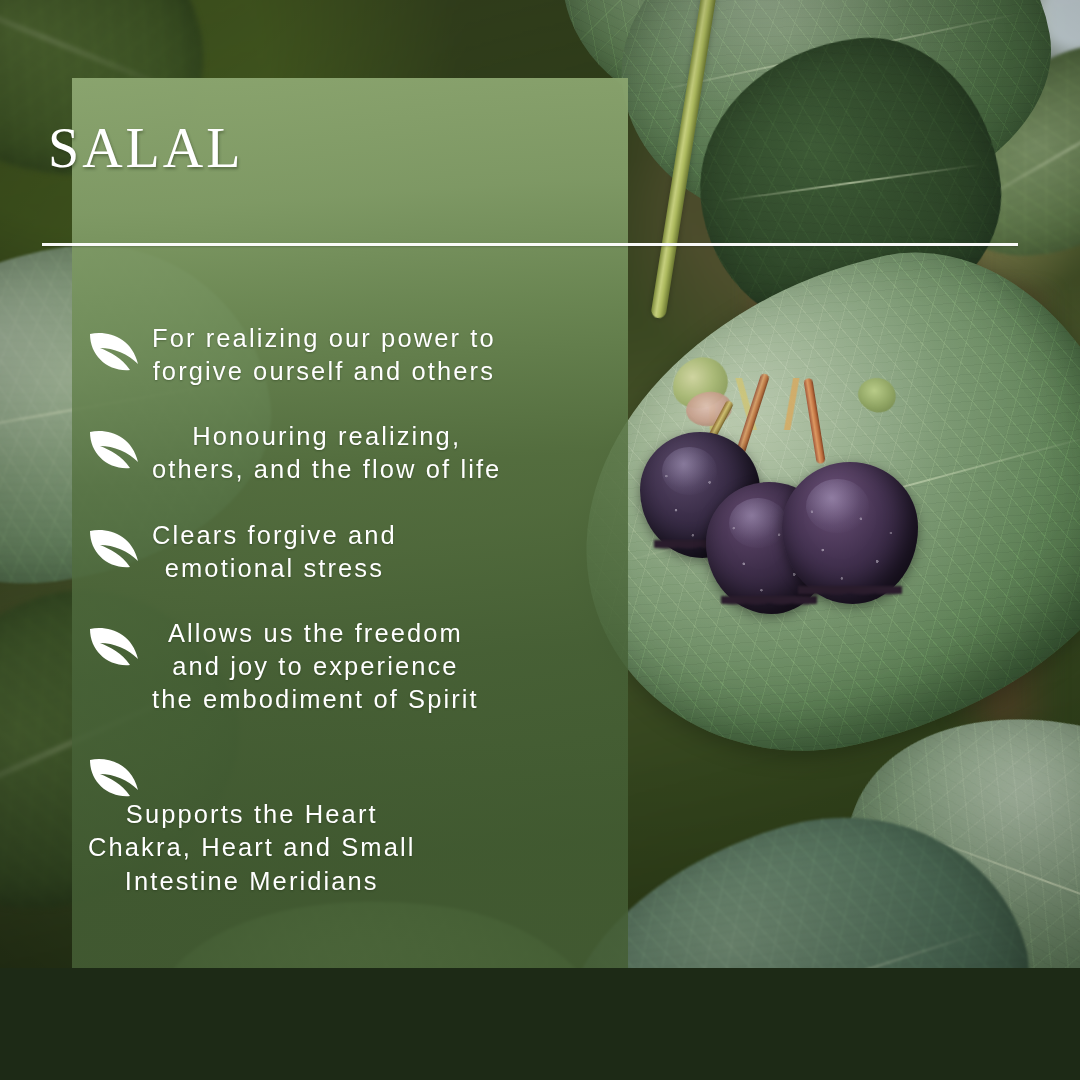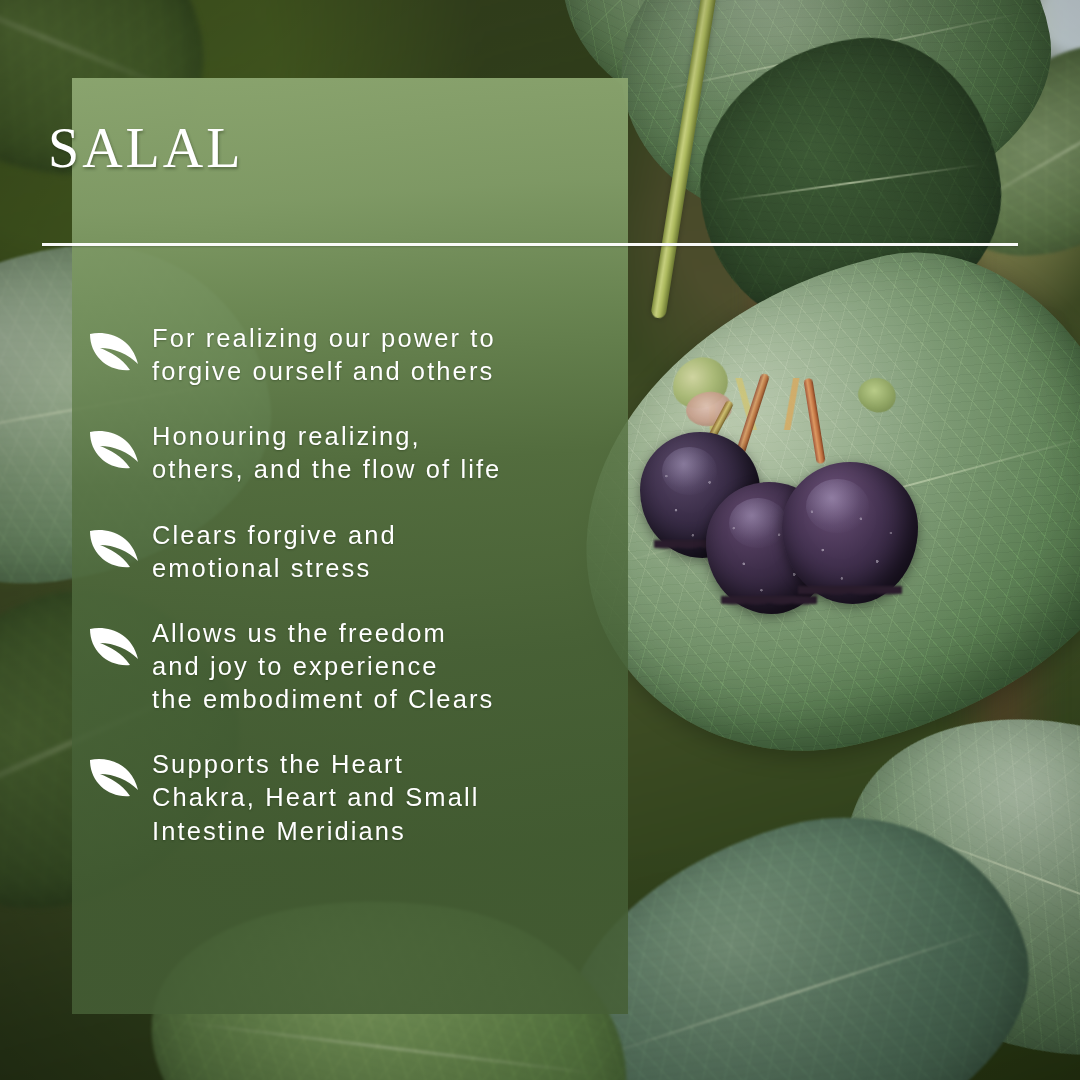--- a/index.html
+++ b/index.html
@@ -1,17 +1,17 @@
 <!DOCTYPE html>
 <html><head>
 <meta charset="utf-8">
 <style>
   html,body{margin:0;padding:0;background:#1d2a16;}
   .canvas{
-    position:relative;width:1080px;height:1080px;overflow:hidden;
+    position:relative;width:1080px;height:968px;overflow:hidden;
     font-family:"Liberation Sans",sans-serif;
   }
 
   
   .photo{position:absolute;inset:0;overflow:hidden;background:#37461f;}
 
   
   .bg-base{
     position:absolute;inset:-4%;
     background:
@@ -227,22 +227,22 @@
     letter-spacing:3px;
     text-shadow:1px 2px 3px rgba(30,45,20,.45);
   }
   .divider{
     position:absolute;left:42px;top:243px;width:976px;height:3px;
     background:#ffffff;opacity:.97;
     box-shadow:0 1px 2px rgba(0,0,0,.18);
   }
 
   .bullets{position:absolute;left:88px;top:322px;width:545px;}
-  .bullet{display:flex;align-items:flex-start;margin-bottom:32px;}
-  .bullet:last-child{margin-bottom:8px;}
+  .bullet{display:flex;align-items:flex-start;margin-bottom:32px;text-align:center;}
+  .bullet:last-child{margin-bottom:8px;flex-direction:column;}
   .leaficon{flex:0 0 auto;width:52px;height:44px;margin-right:12px;margin-top:6px;}
   .btext{
     color:#ffffff;font-size:25.5px;line-height:1.30;
     letter-spacing:2.1px;font-weight:400;
     text-shadow:0 1px 2px rgba(25,40,16,.35);
     white-space:pre-line;
   }
 </style>
 </head>
 <body>
@@ -364,21 +364,21 @@
     </div>
 
     <div class="bullet">
       <span class="leaficon">
         <svg viewBox="0 0 52 44" width="52" height="44" aria-hidden="true">
           <path d="M2 6 C20 2 44 10 50 36 C40 26 26 20 12 20 C22 24 34 30 42 42 C20 44 2 28 2 6 Z" fill="#ffffff"></path>
         </svg>
       </span>
       <span class="btext">Allows us the freedom
 and joy to experience
-the embodiment of Clears</span>
+the embodiment of Spirit</span>
     </div>
 
     <div class="bullet">
       <span class="leaficon">
         <svg viewBox="0 0 52 44" width="52" height="44" aria-hidden="true">
           <path d="M2 6 C20 2 44 10 50 36 C40 26 26 20 12 20 C22 24 34 30 42 42 C20 44 2 28 2 6 Z" fill="#ffffff"></path>
         </svg>
       </span>
       <span class="btext">Supports the Heart
 Chakra, Heart and Small

